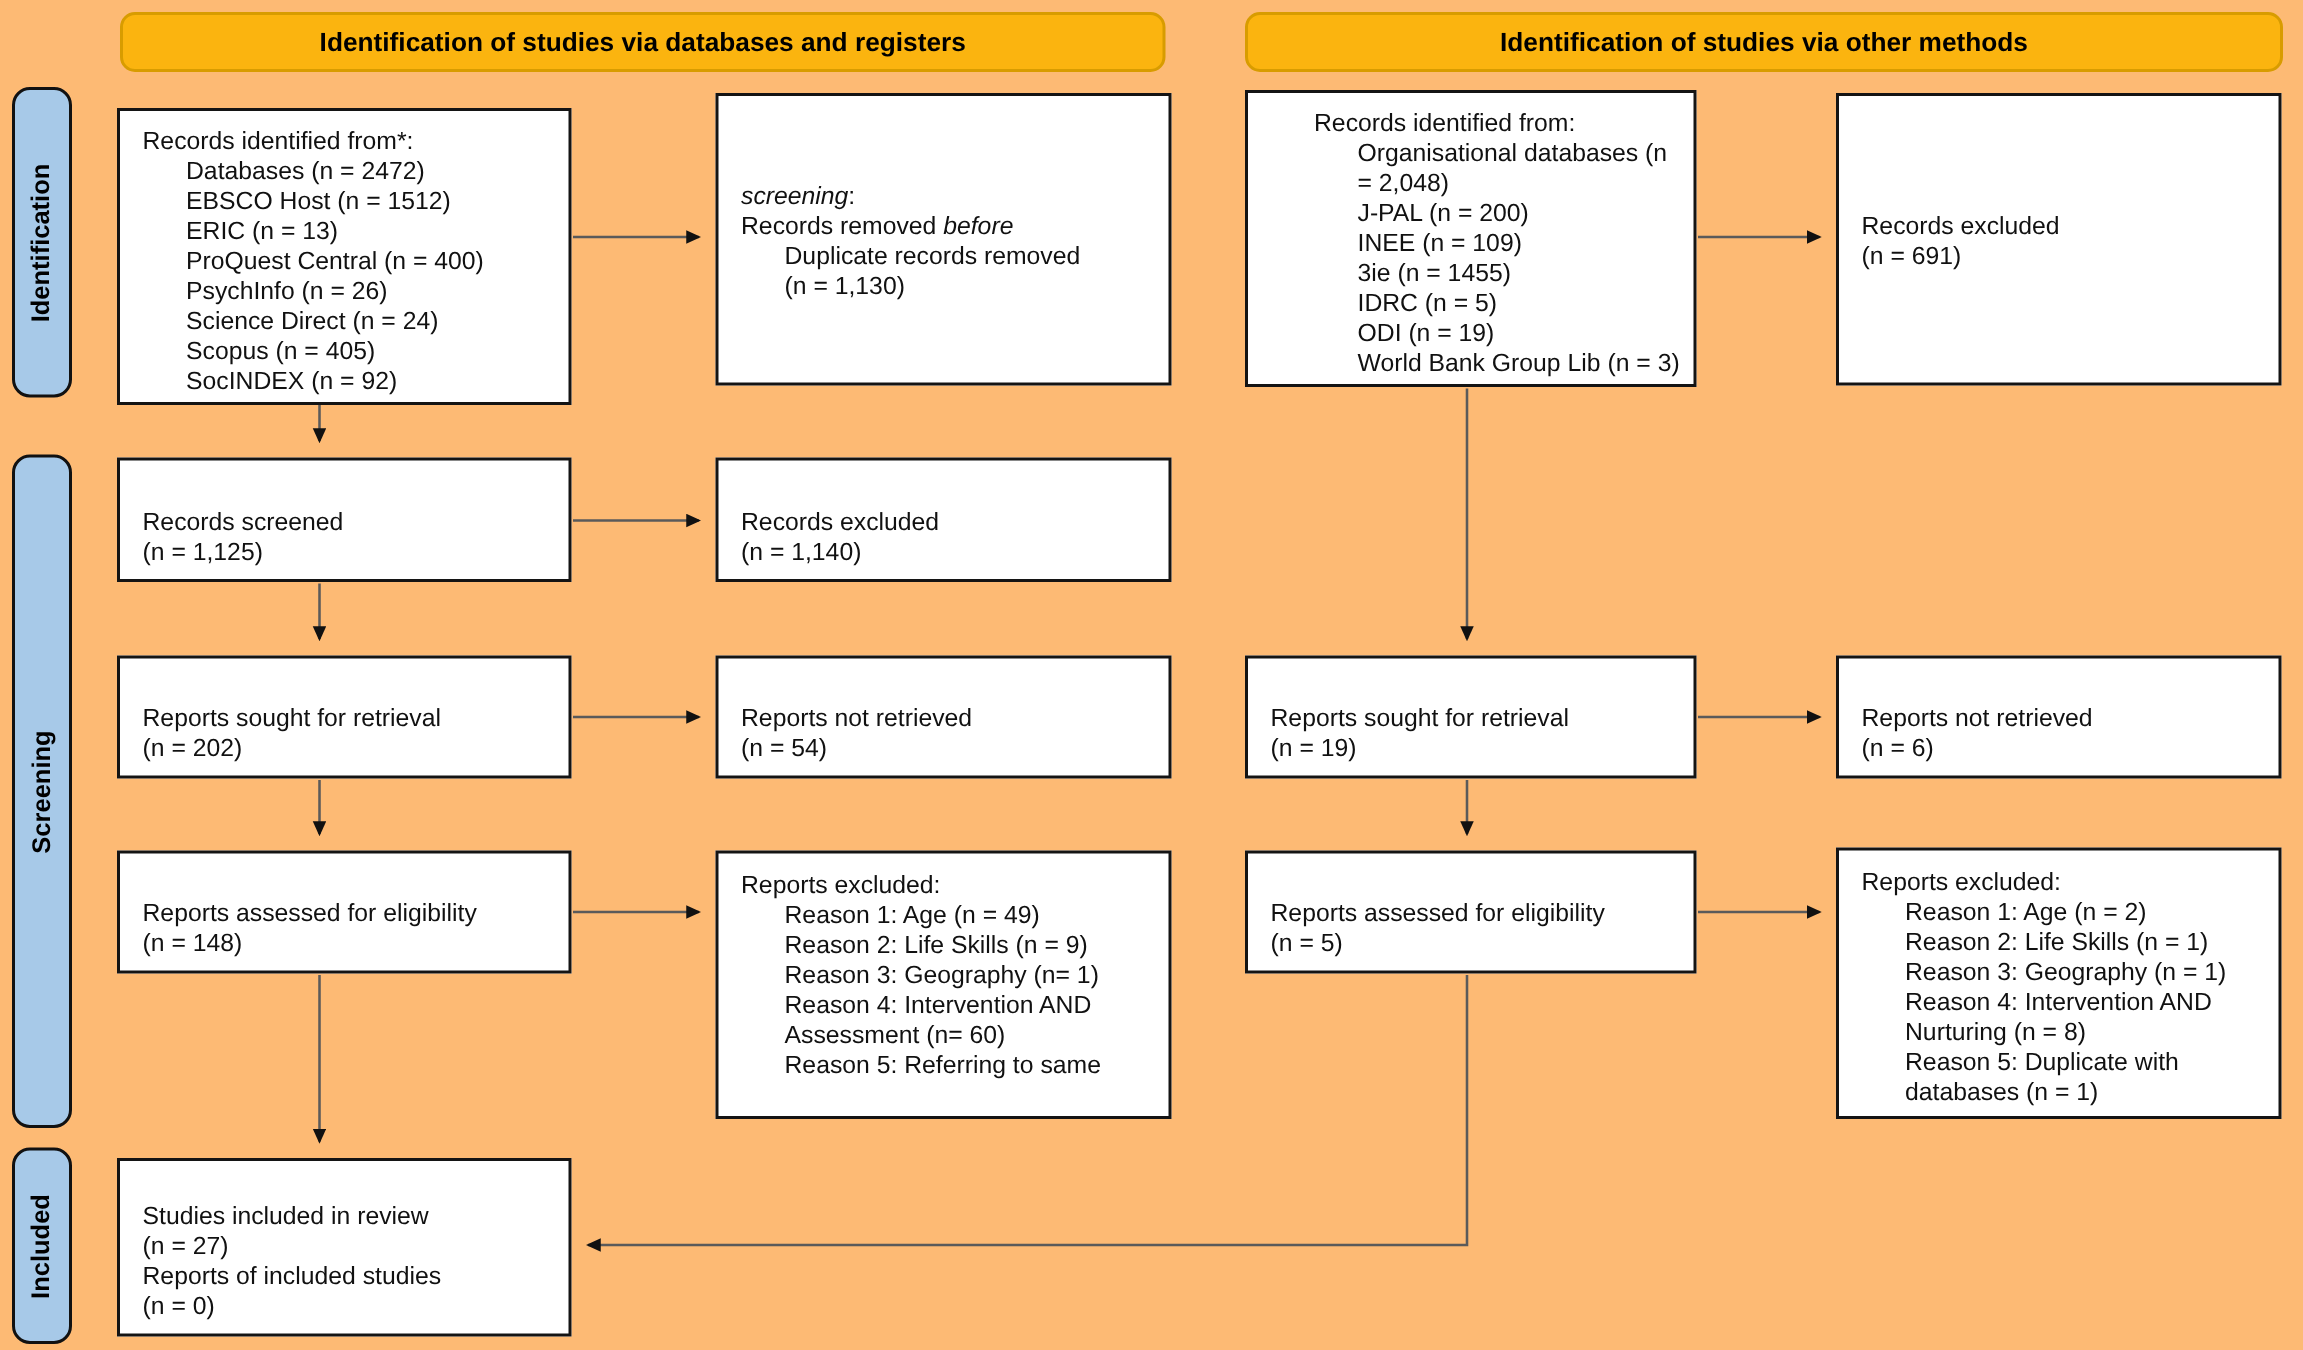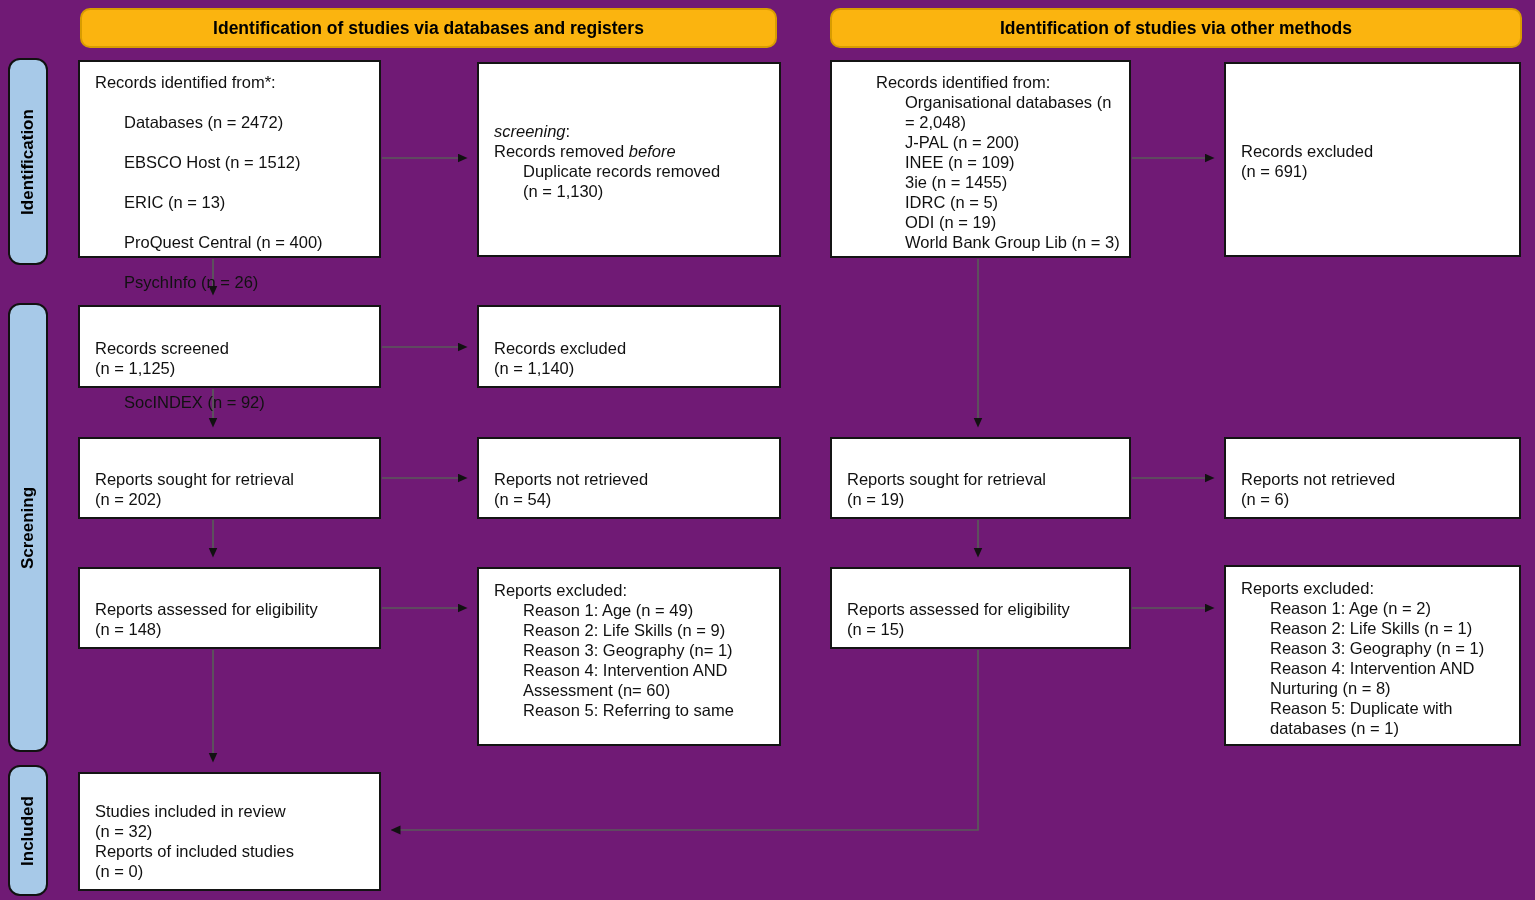--- a/index.html
+++ b/index.html
@@ -1,19 +1,19 @@
 <!DOCTYPE html>
 <html><head>
 <meta charset="utf-8">
 <style>
   html,body{margin:0;padding:0;background:#ffffff;}
   #figure{
     position:relative;
     width:1535px;height:900px;
-    background:#701a75;
+    background:#fdba74;
     font-family:"Liberation Sans","DejaVu Sans",sans-serif;
     color:#111111;
     overflow:hidden;
   }
   
   .banner{
     position:absolute;top:8px;height:40px;
     background:#FBB40F;
     border:2px solid #D89C00;
     border-radius:10px;
@@ -48,21 +48,21 @@
     border:2.5px solid #141414;
     box-sizing:border-box;
     font-size:16.5px;line-height:20px;
     display:flex;flex-direction:column;
     padding:10px 8px 8px 15px;
   }
   .box.center{justify-content:flex-end;}
   .box .sub{padding-left:29px;}
   .italic{font-style:italic;}
   
-  #box-l1{left:78px;top:60px;width:303px;height:198px;gap:20px;}
+  #box-l1{left:78px;top:72px;width:303px;height:198px;}
   #box-l2{left:477px;top:62px;width:304px;height:195px;justify-content:center;}
   #box-l3{left:78px;top:305px;width:303px;height:83px;}
   #box-l4{left:477px;top:305px;width:304px;height:83px;}
   #box-l5{left:78px;top:437px;width:303px;height:82px;}
   #box-l6{left:477px;top:437px;width:304px;height:82px;}
   #box-l7{left:78px;top:567px;width:303px;height:82px;}
   #box-l8{left:477px;top:567px;width:304px;height:179px;padding-top:11px;}
   #box-l9{left:78px;top:772px;width:303px;height:119px;}
   
   #box-r1{left:830px;top:60px;width:301px;height:198px;padding-left:44px;}
@@ -168,21 +168,21 @@
     <div class="sub">Reason 1: Age (n = 49)</div>
     <div class="sub">Reason 2: Life Skills (n = 9)</div>
     <div class="sub">Reason 3: Geography (n= 1)</div>
     <div class="sub">Reason 4: Intervention AND</div>
     <div class="sub">Assessment (n= 60)</div>
     <div class="sub">Reason 5: Referring to same</div>
   </div>
 
   <div class="box center" id="box-l9">
     <div>Studies included in review</div>
-    <div>(n = 32)</div>
+    <div>(n = 27)</div>
     <div>Reports of included studies</div>
     <div>(n = 0)</div>
   </div>
 
   <div class="box" id="box-r1">
     <div>Records identified from:</div>
     <div class="sub">Organisational databases (n</div>
     <div class="sub">= 2,048)</div>
     <div class="sub">J-PAL (n = 200)</div>
     <div class="sub">INEE (n = 109)</div>
@@ -202,21 +202,21 @@
     <div>(n = 19)</div>
   </div>
 
   <div class="box center" id="box-r4">
     <div>Reports not retrieved</div>
     <div>(n = 6)</div>
   </div>
 
   <div class="box center" id="box-r5">
     <div>Reports assessed for eligibility</div>
-    <div>(n = 15)</div>
+    <div>(n = 5)</div>
   </div>
 
   <div class="box" id="box-r6">
     <div>Reports excluded:</div>
     <div class="sub">Reason 1: Age (n = 2)</div>
     <div class="sub">Reason 2: Life Skills (n = 1)</div>
     <div class="sub">Reason 3: Geography (n = 1)</div>
     <div class="sub">Reason 4: Intervention AND</div>
     <div class="sub">Nurturing (n = 8)</div>
     <div class="sub">Reason 5: Duplicate with</div>

